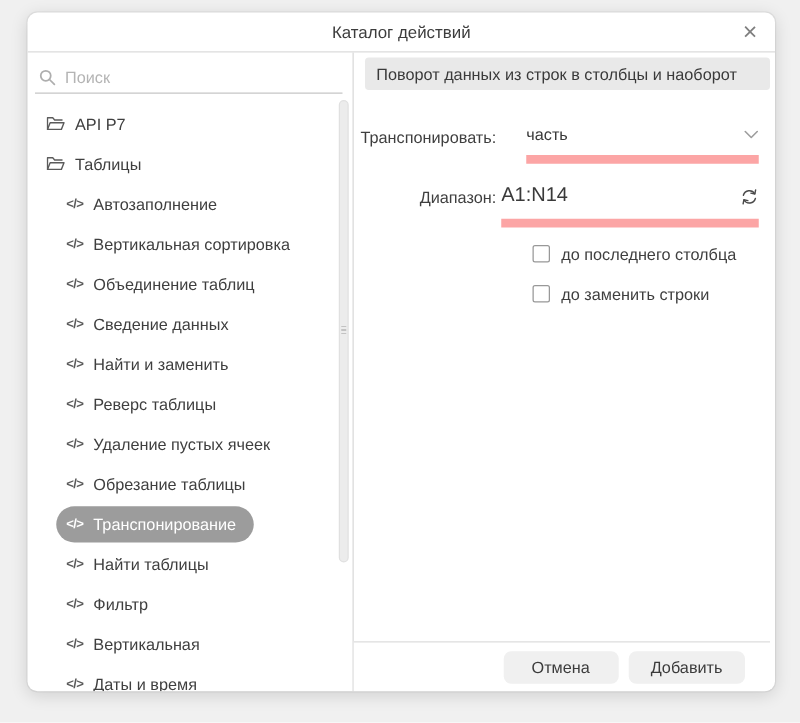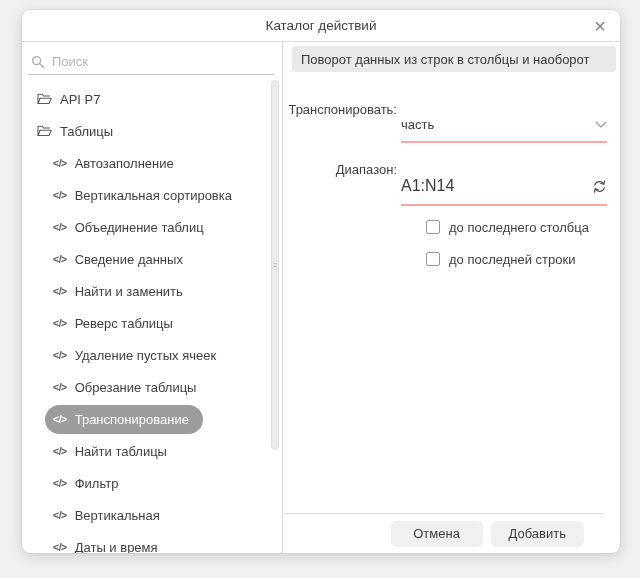--- a/index.html
+++ b/index.html
@@ -72,44 +72,44 @@
   
   .content { flex:1; position:relative; display:flex; flex-direction:column; min-width:0; }
   .chip {
     margin:4px 4px 16px 9px; height:26px; flex:none;
     background:#e9e9e9; border-radius:3px;
     display:flex; align-items:center; padding-left:9px;
     font-size:13px; color:#3a3a3a;
   }
   .form { padding-right:13px; }
   .frow { display:flex; align-items:flex-start; }
-  .frow.r1 { margin-top:12px; }
+  .frow.r1 { margin-top:12px;gap:20px; }
   .frow.r2 { margin-top:17px; }
   .flabel { width:114px; flex:none; text-align:right; font-size:13px; color:#3f3f3f; padding-top:2px; }
   .ffield {
     flex:1; margin-left:4px; min-width:0;
-    border-bottom:2px solid #fca5a5; padding-bottom:9px;
-    display:flex; align-items:center; cursor:pointer;margin-top:17px;
+    border-bottom:7px solid #fca5a5; padding-bottom:9px;
+    display:flex; align-items:center; cursor:pointer;
   }
   .fvalue { flex:1; font-size:13px; color:#3a3a3a; }
   .ffield input {
     flex:1; border:none; outline:none; background:transparent; padding:0; min-width:0;
     font-family:"Liberation Sans", sans-serif; font-size:16px; color:#3a3a3a;
   }
   .field-icon { flex:none; margin-left:8px; line-height:0; cursor:pointer; }
   .checks { margin:12px 0 0 118px; }
   .checkrow { display:flex; align-items:center; gap:9px; height:18px; margin-bottom:14px; cursor:pointer;padding-left:25px; }
   .box {
     width:14px; height:14px; flex:none; background:#fff;
     border:1px solid #989898; border-radius:2px;
   }
   .cklabel { font-size:13px; color:#3f3f3f; }
   
   .footer {
-    position:absolute; left:0; right:16px; bottom:0; height:40px;
+    position:absolute; left:0; right:4px; bottom:0; height:40px;
     border-top:1px solid #dddddd;
     display:flex; align-items:center; justify-content:flex-end; gap:8px;
     padding-right:20px; background:#fff;
   }
   .btn {
     height:26px; min-width:92px; padding:0 18px;
     background:#f0f0f0; border:none; border-radius:6px; cursor:pointer;
     font-family:"Liberation Sans", sans-serif; font-size:13px; color:#3c3c3c;
   }
 </style>
@@ -288,21 +288,21 @@
           </div>
         </div>
 
         <div class="checks">
           <div class="checkrow">
             <span class="box"></span>
             <span class="cklabel">до последнего столбца</span>
           </div>
           <div class="checkrow">
             <span class="box"></span>
-            <span class="cklabel">до последней строки</span>
+            <span class="cklabel">до заменить строки</span>
           </div>
         </div>
       </div>
 
       <div class="footer">
         <button class="btn">Отмена</button>
         <button class="btn">Добавить</button>
       </div>
     </div>
 

